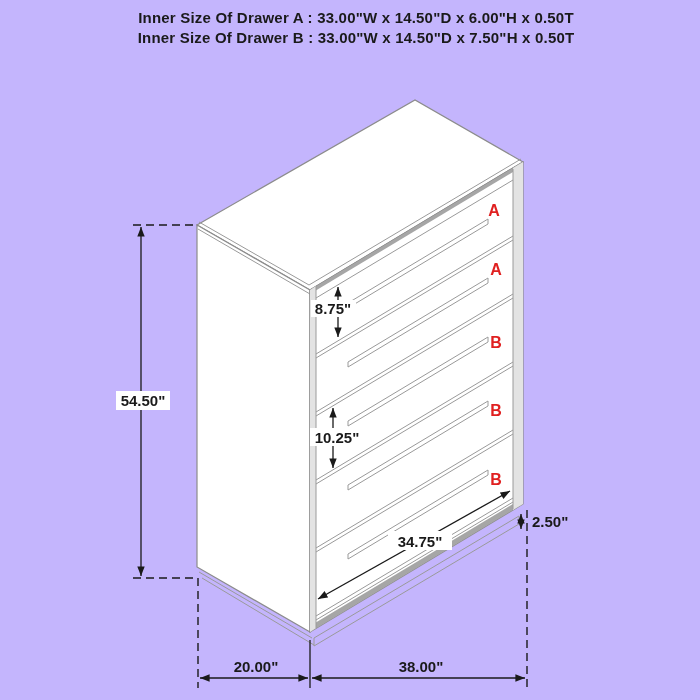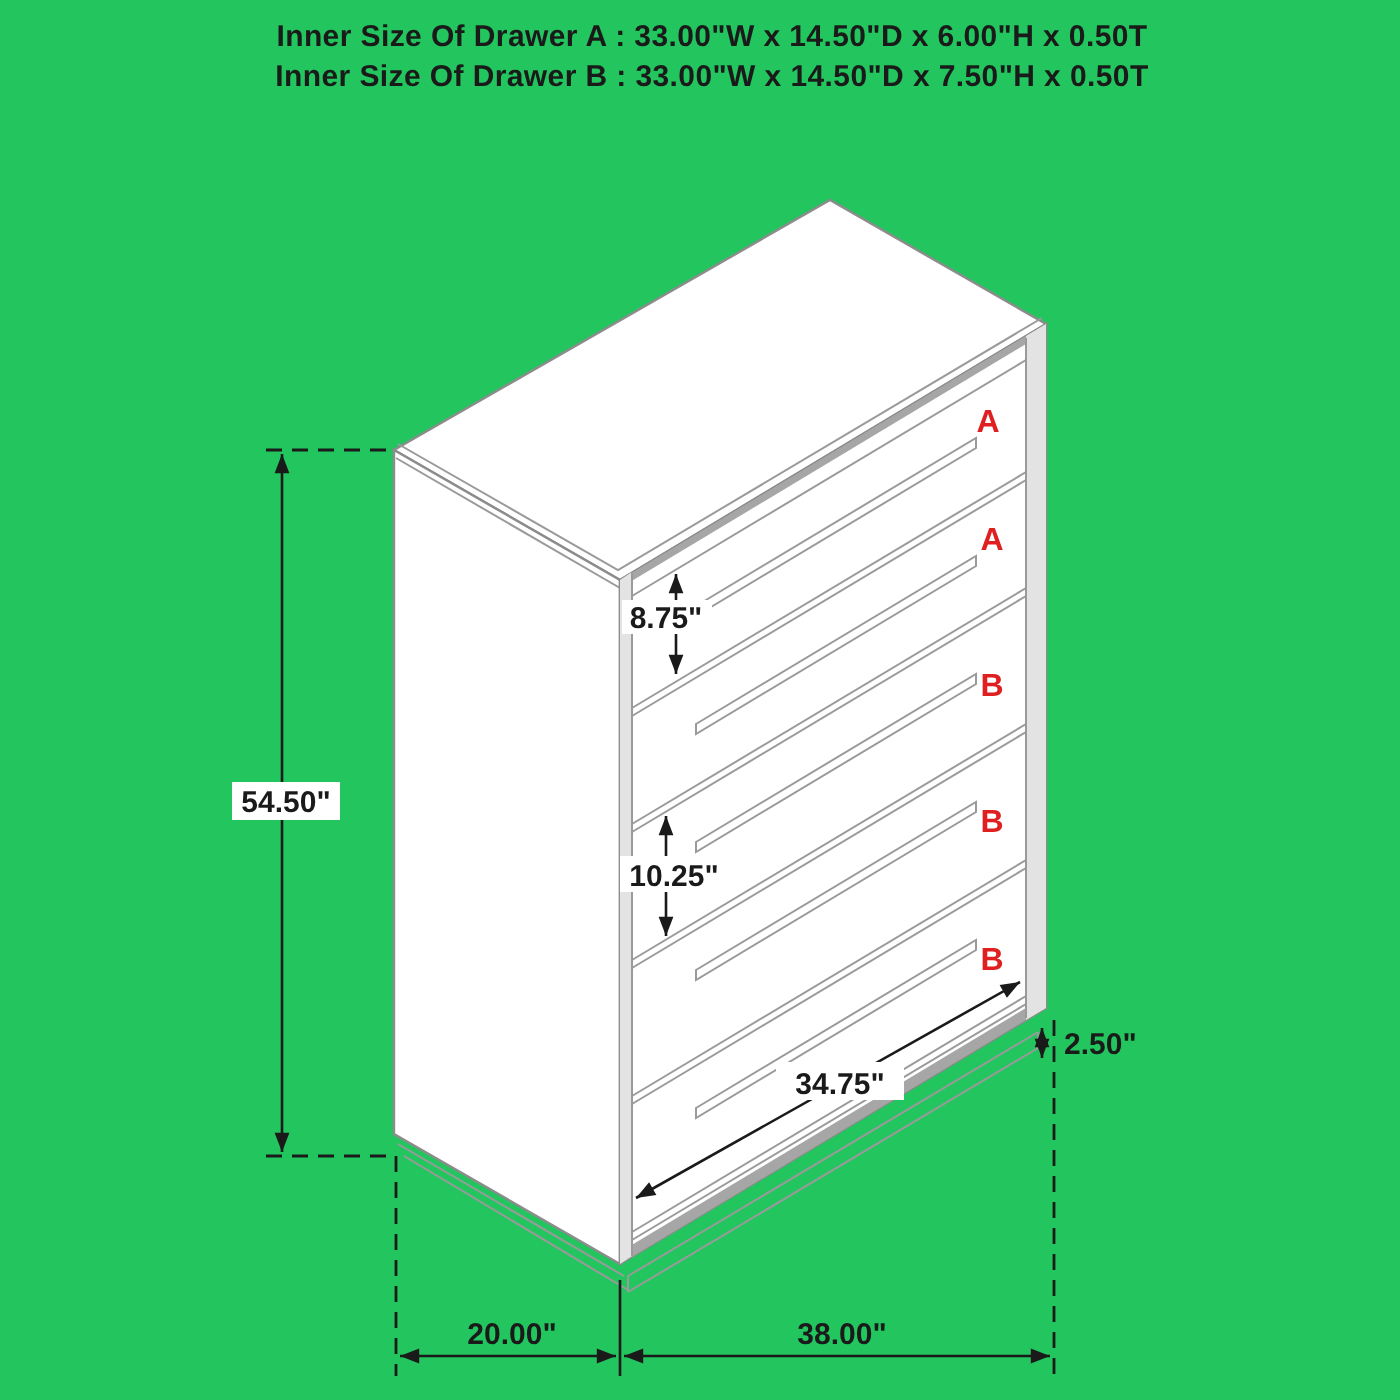--- a/index.html
+++ b/index.html
@@ -1,19 +1,19 @@
 <!DOCTYPE html>
 <html><head>
 <meta charset="utf-8">
 <style>
   html, body { margin: 0; padding: 0; background: #ffffff; }
   #canvas {
     position: relative;
     width: 700px; height: 700px;
-    background: #22c55e;
+    background: #c4b5fd;
     font-family: "Liberation Sans", sans-serif;
     overflow: hidden;
     text-align: center;
   }
   svg { display: block; }
   text {
     font-family: "Liberation Sans", sans-serif;
     fill: #1a1a1a;
   }
   .hdr  { font-size: 15px; font-weight: bold; letter-spacing: 0.2px; }

